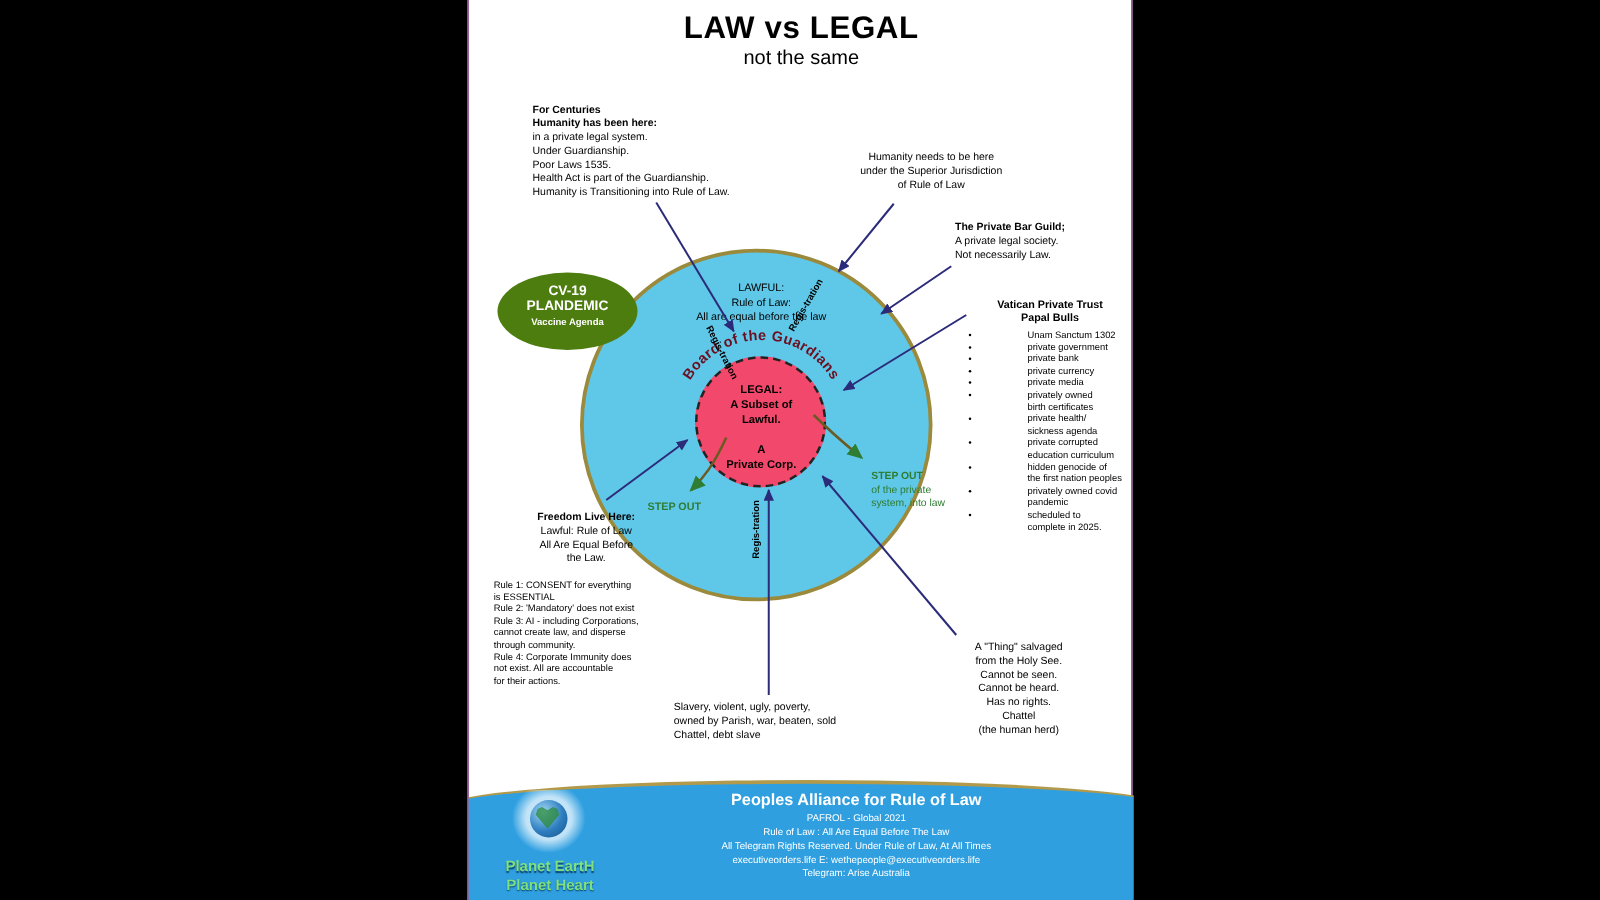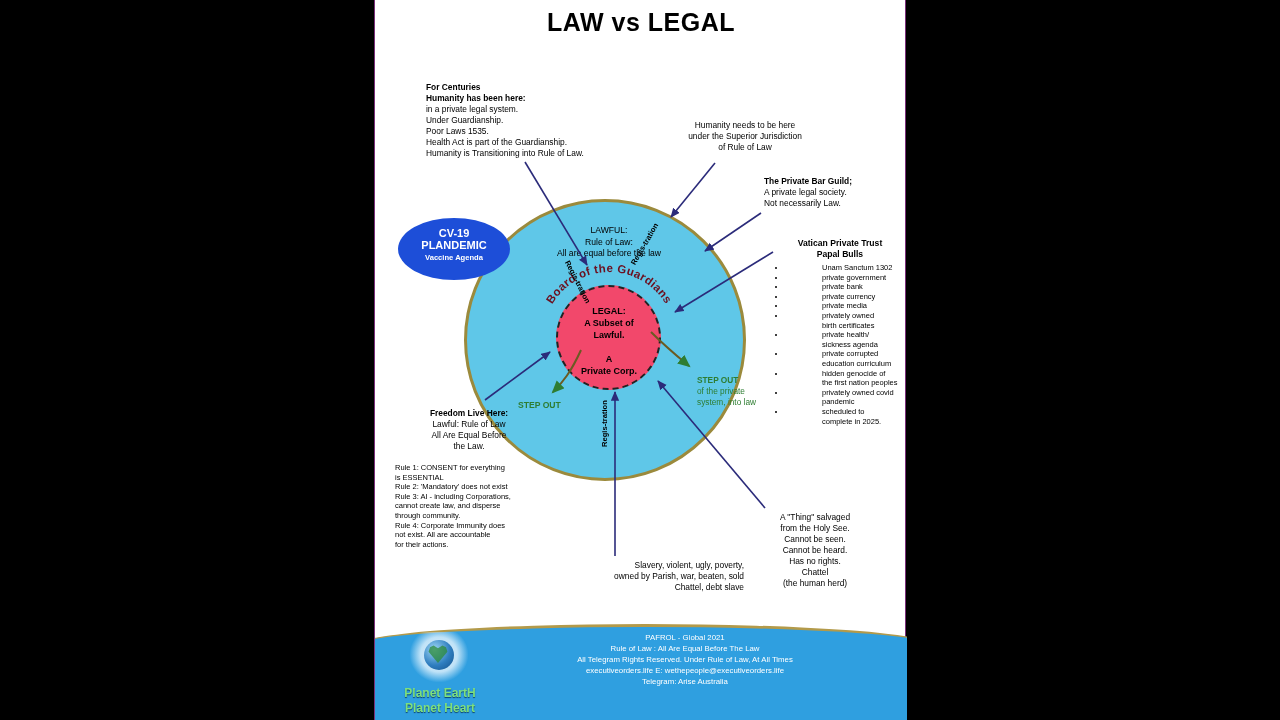--- a/index.html
+++ b/index.html
@@ -34,35 +34,35 @@
   #regis-left{left:196px;top:259px;transform:rotate(63deg);transform-origin:0 0;}
   #regis-right{left:254px;top:262px;transform:rotate(-60deg);transform-origin:0 0;}
   #regis-bottom{left:225px;top:447px;transform:rotate(-90deg);transform-origin:0 0;}
 
   
   #stepout-left{left:143px;top:400px;font-size:8.6px;color:#2e7d32;font-weight:bold;}
   #stepout-right{left:322px;top:375px;width:96px;font-size:8.3px;color:#2e7d32;font-weight:bold;line-height:1.3;}
   #stepout-right .sub{font-weight:normal;}
 
   
-  #pandemic{position:absolute;left:23px;top:218px;width:112px;height:62px;border-radius:50%;background:#1d4ed8;color:#fff;text-align:center;}
+  #pandemic{position:absolute;left:23px;top:218px;width:112px;height:62px;border-radius:50%;background:#4d7c0f;color:#fff;text-align:center;}
   #pandemic .l1{font-size:11px;font-weight:bold;margin-top:9px;}
   #pandemic .l2{font-size:11px;font-weight:bold;}
   #pandemic .l3{font-size:7.6px;font-weight:bold;margin-top:2px;}
 
   
   #forcenturies{left:51px;top:82px;width:215px;}
   #humanityneeds{left:290px;top:120px;width:160px;text-align:center;}
   #barguild{left:389px;top:176px;width:140px;}
   #vatican{left:400px;top:238px;width:130px;}
   #vatican ul{margin:3px 0 0 0;padding-left:11px;}
   #vatican li{margin-bottom:0;padding-left:36px;}
   #freedom{left:20px;top:408px;width:148px;text-align:center;}
   #rules{left:20px;top:463px;width:164px;}
-  #slavery{left:164px;top:560px;width:205px;text-align:right;}
+  #slavery{left:164px;top:560px;width:205px;text-align:left;}
   #thing{left:370px;top:512px;width:140px;text-align:center;}
 
   
   #arrows{position:absolute;left:0;top:0;width:532px;height:720px;pointer-events:none;}
 
   
   #footer{position:absolute;left:0;top:618px;width:532px;height:102px;overflow:hidden;}
   #footerbg{position:absolute;left:-20px;top:6px;width:580px;height:120px;background:#2f9fe0;border-top:3px solid #b39a4a;border-radius:60% 60% 0 0 / 26px 26px 0 0;}
   #globe{position:absolute;left:35px;top:14px;width:58px;height:56px;}
   #globe .halo{position:absolute;left:0;top:0;width:58px;height:50px;background:radial-gradient(ellipse at 50% 45%, #eaf5ff 0%, #bfe2f7 45%, rgba(47,159,224,0) 72%);}
@@ -73,20 +73,21 @@
   #footertext .ft1{font-size:13px;font-weight:bold;margin-bottom:2px;}
   #footertext .ftl{font-size:7.8px;line-height:1.42;}
 </style>
 </head>
 <body>
 
 <div id="stage">
   <div id="page">
 
     <div class="t c b" id="title">LAW vs LEGAL</div>
+    <div class="t c" id="subtitle">not the same</div>
 
     <div id="bigcircle"></div>
     <div id="redcircle"></div>
 
     <svg id="boardtext" viewBox="0 0 148 148">
       <defs>
         <path id="ringpath" d="M 8,74 A 66,66 0 0 1 140,74" fill="none"></path>
       </defs>
       <text>
         <textPath href="#ringpath" startOffset="50%" text-anchor="middle">Board of the Guardians</textPath>
@@ -225,20 +226,21 @@
     <div id="footer">
       <div id="footerbg"></div>
       <div id="globe">
         <div class="halo"></div>
         <div class="earth"></div>
         <div class="heart"></div>
       </div>
       <div id="planetlabel" style="white-space:pre-line;">Planet EartH
 Planet Heart</div>
       <div id="footertext">
+        <div class="ft1">Peoples Alliance for Rule of Law</div>
         <div class="ftl">PAFROL - Global 2021</div>
         <div class="ftl">Rule of Law : All Are Equal Before The Law</div>
         <div class="ftl">All Telegram Rights Reserved. Under Rule of Law, At All Times</div>
         <div class="ftl">executiveorders.life    E: wethepeople@executiveorders.life</div>
         <div class="ftl">Telegram: Arise Australia</div>
       </div>
     </div>
 
   </div>
 </div>

